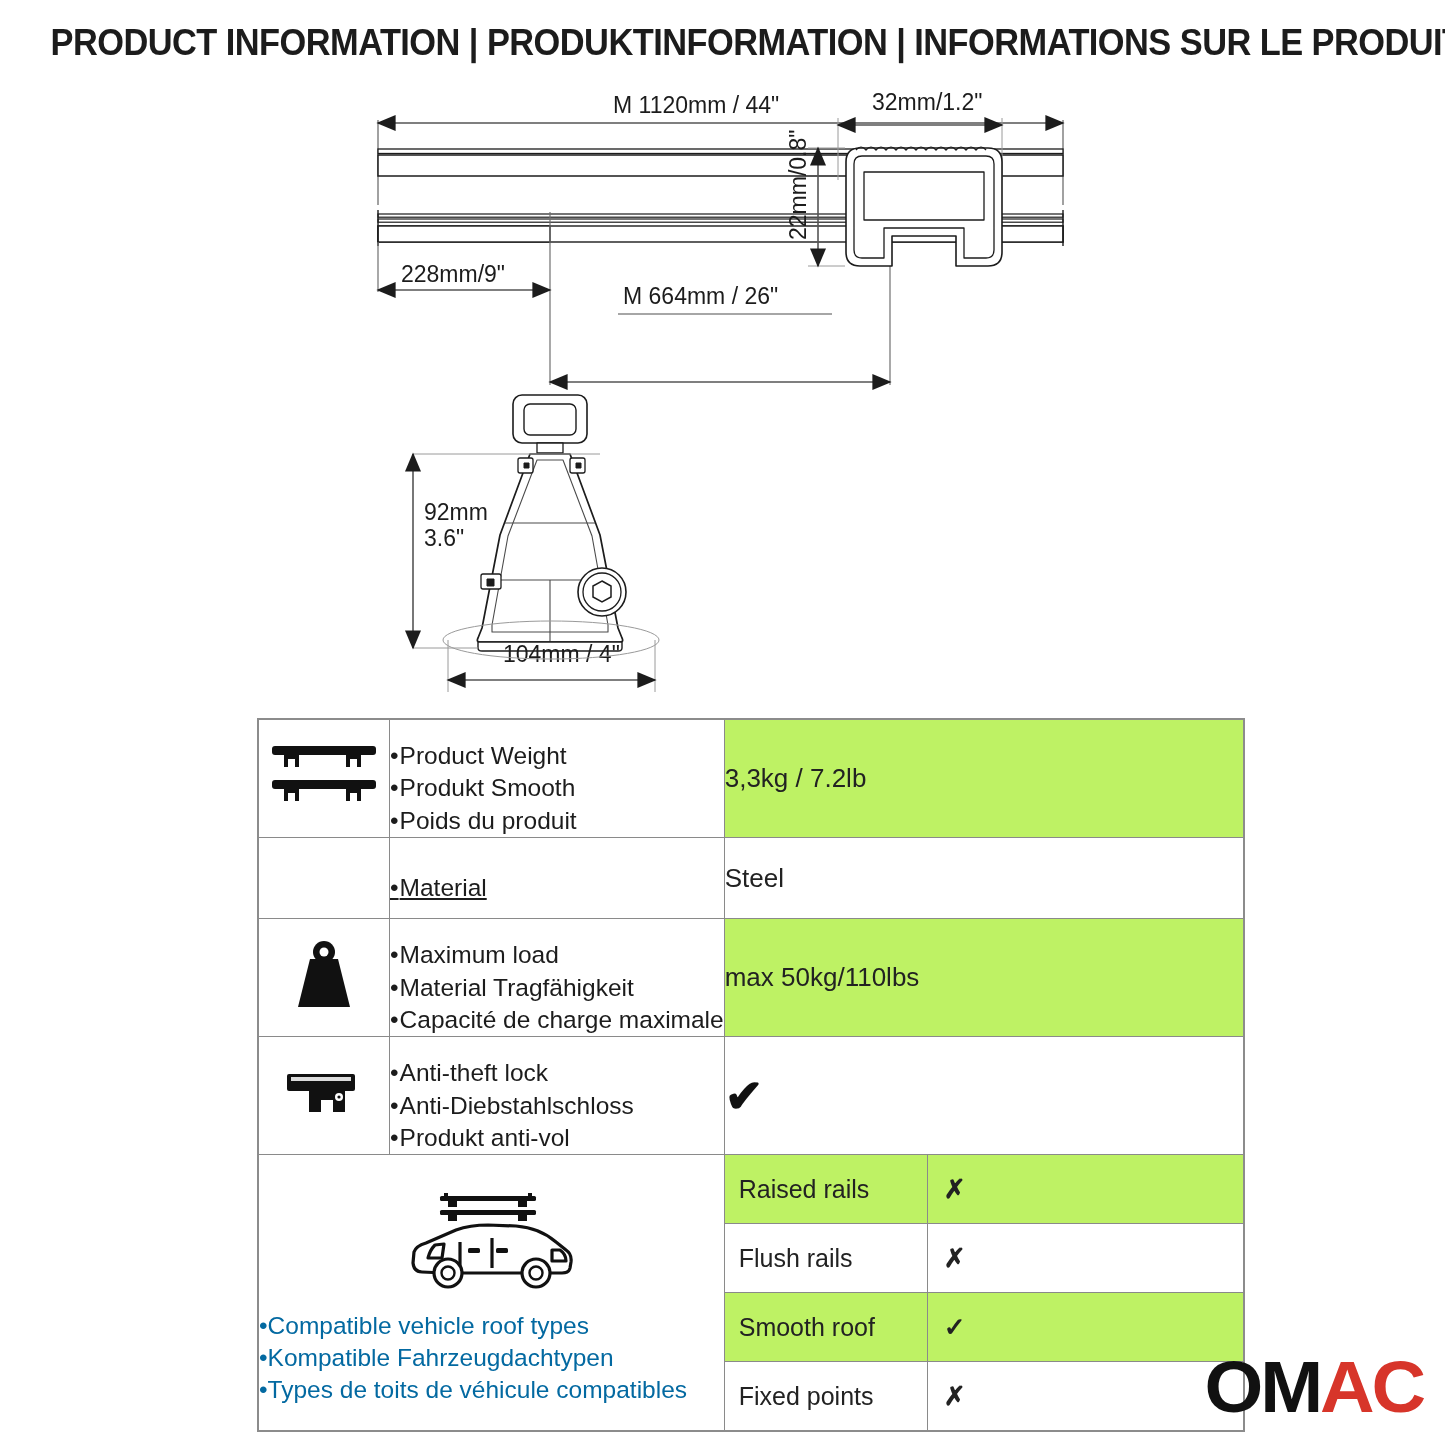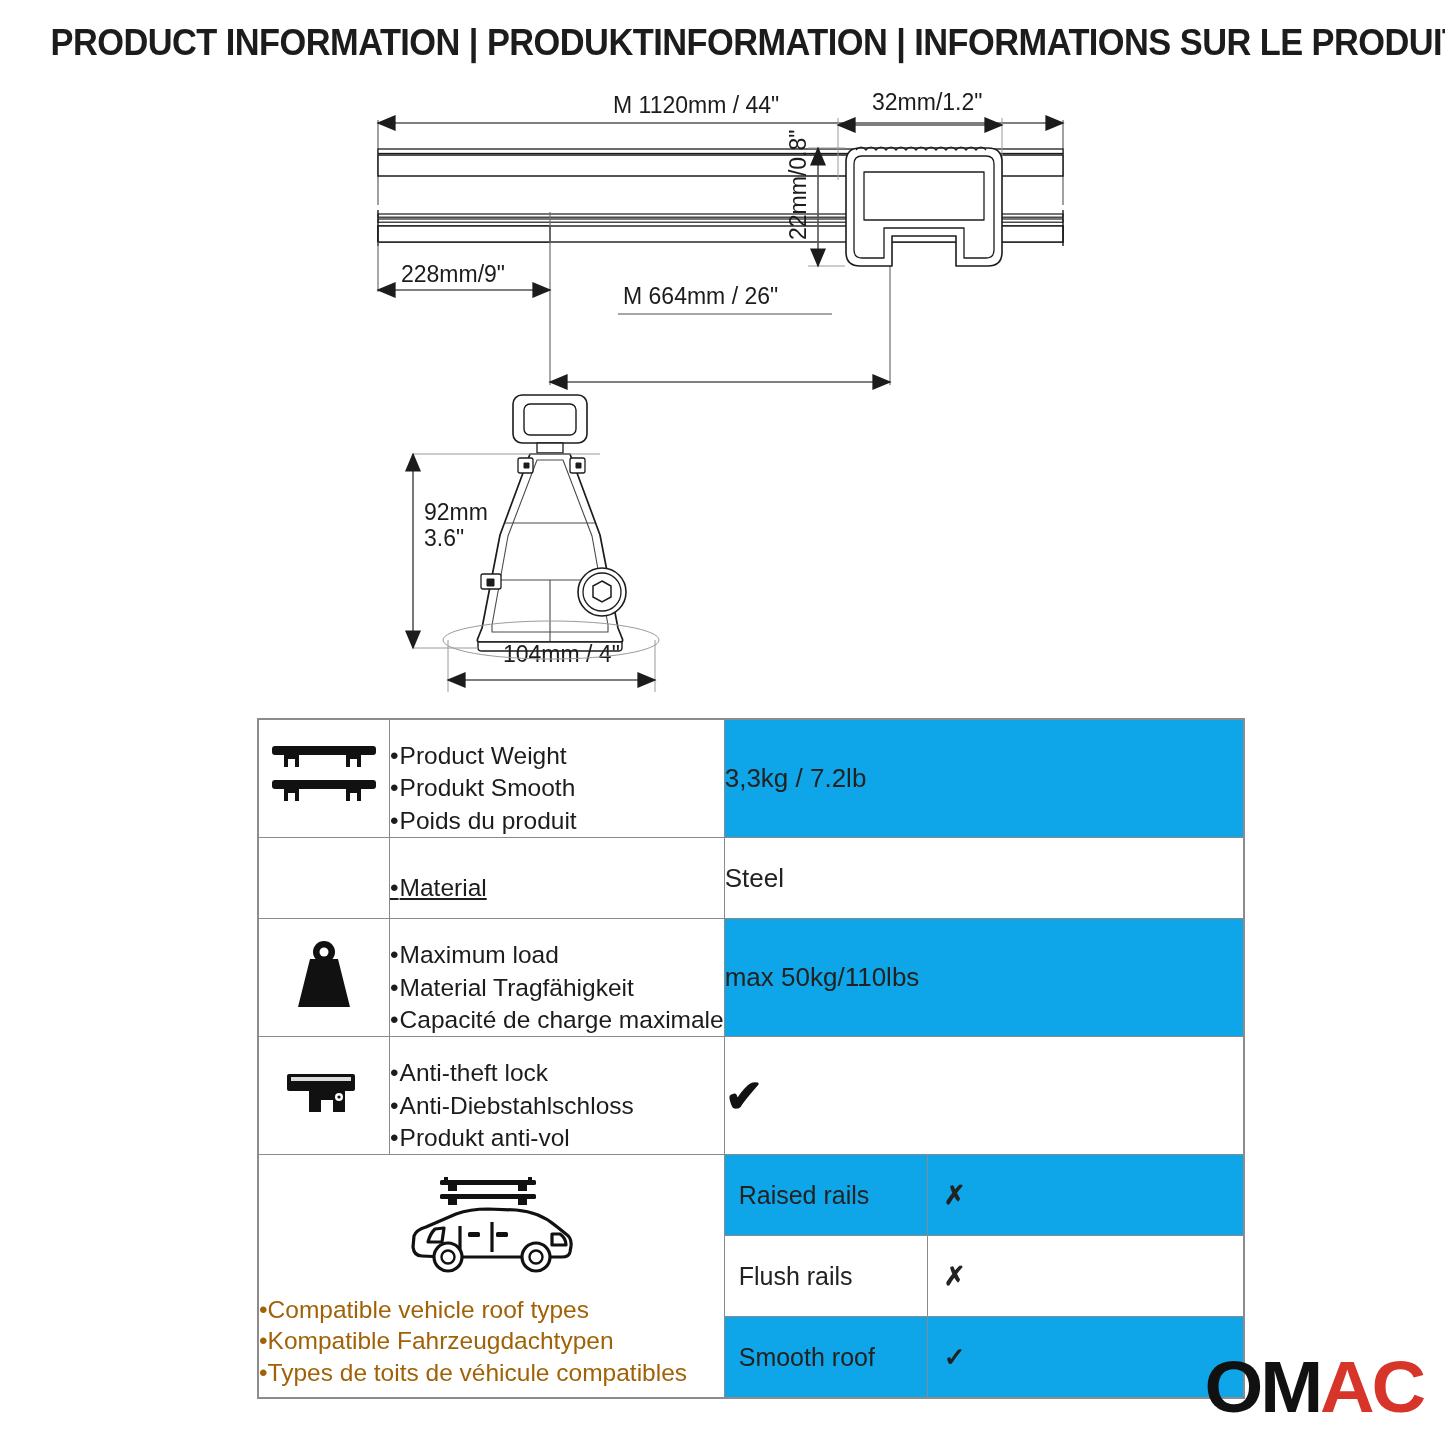--- a/index.html
+++ b/index.html
@@ -73,21 +73,21 @@
   }
   .cell-label {
     width: 305px;
     padding: 8px 6px 8px 10px;
   }
   .cell-value {
     padding: 8px 0 8px 18px;
     font-size: 26px;
     color: #222;
   }
-  .shaded { background: #0ea5e9; }
+  .shaded { background: #bef264; }
 
   .lbl-list {
     font-size: 24.5px;
     line-height: 1.32;
     color: #1c1c1c;
     white-space: nowrap;
     margin-top: 20px;
   }
   .lbl-list .li::before {
     content: "\2022";
@@ -95,21 +95,21 @@
   }
   .lbl-wrap { white-space: normal; }
 
   
   .roof-nested {
     width: 100%;
     border-collapse: collapse;
   }
   .roof-nested td {
     border: 1px solid #8a8a8a;
-    height: 80px;
+    height: 68px;
     font-size: 25px;
     color: #222;
     margin-top: 48px;
   }
   .roof-nested td.name {
     width: 188px;
     padding-left: 14px;
   }
   .roof-nested td.mark {
     padding-left: 16px;
@@ -133,21 +133,21 @@
   .compat-block {
     padding: 4px 6px 10px 10px;
   }
   .car-icon-wrap {
     text-align: center;
     padding-top: 8px;
   }
   .compat-text {
     font-size: 24.5px;
     line-height: 1.3;
-    color: #a16207;
+    color: #0369a1;
     margin-top: 10px;
   }
 
   
   .logo {
     position: absolute;
     right: 22px;
     bottom: 22px;
     font-family: "Liberation Sans", sans-serif;
     font-weight: bold;
@@ -423,20 +423,24 @@
                 <td class="mark shaded">✗</td>
               </tr>
               <tr>
                 <td class="name">Flush rails</td>
                 <td class="mark">✗</td>
               </tr>
               <tr>
                 <td class="name shaded">Smooth roof</td>
                 <td class="mark shaded">✓</td>
               </tr>
+              <tr>
+                <td class="name">Fixed points</td>
+                <td class="mark">✗</td>
+              </tr>
             </tbody>
           </table>
         </td>
       </tr>
     </tbody>
   </table>
 
   <div class="logo">
     <span class="blk">OM</span><span class="red">AC</span>
   </div>

